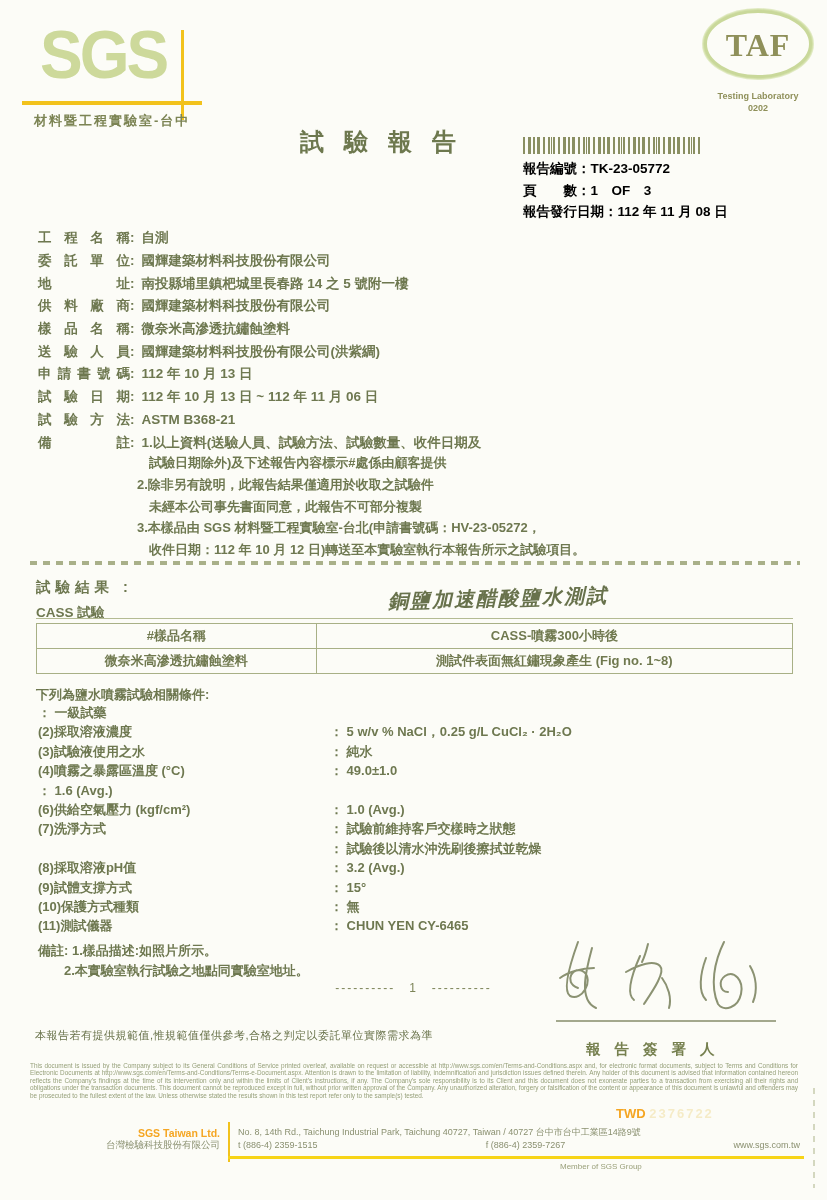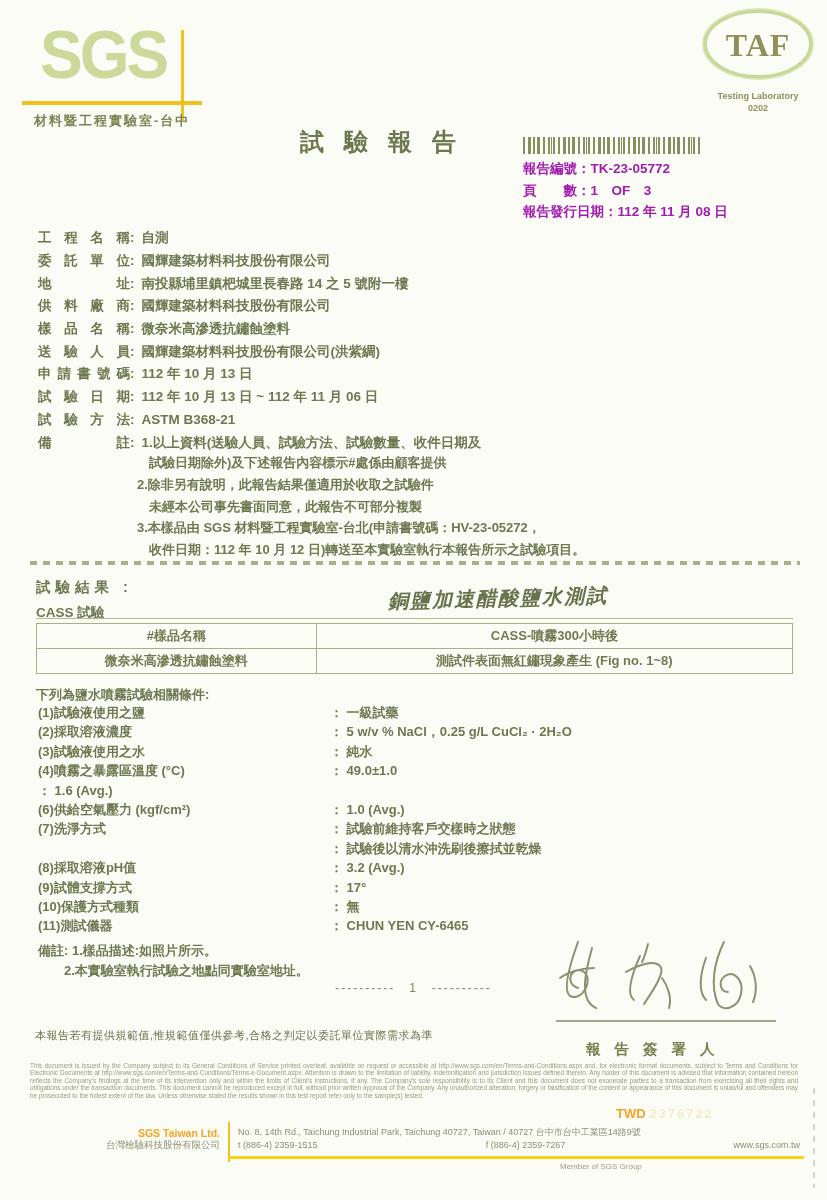--- a/index.html
+++ b/index.html
@@ -18,21 +18,21 @@
     color:#7c8454;letter-spacing:2px;}
   .doc-title{position:absolute;left:300px;top:126px;font-size:24px;font-weight:bold;
     letter-spacing:20px;color:#6d784e;}
   .taf{position:absolute;left:698px;top:6px;width:120px;text-align:center;}
   .taf-sub{font-size:9px;font-weight:bold;color:#8f905a;line-height:12px;margin-top:4px;}
   .barcode{position:absolute;left:523px;top:137px;width:178px;height:17px;
     background-image:
       repeating-linear-gradient(90deg,#8a8f62 0 2px,rgba(0,0,0,0) 2px 5px),
       repeating-linear-gradient(90deg,#8a8f62 0 1px,rgba(0,0,0,0) 1px 7px);}
   .meta{position:absolute;left:523px;top:158px;font-size:13.5px;font-weight:600;
-    color:#a21caf;line-height:21.5px;white-space:nowrap;}
+    color:#000000;line-height:21.5px;white-space:nowrap;}
   
   .info{position:absolute;left:38px;top:227px;font-size:13.5px;font-weight:600;}
   .info-row{height:22.7px;display:flex;align-items:center;white-space:nowrap;}
   .flabel-wrap{margin-right:2px;}
   .flabel-wrap::after{content:":";}
   .flabel{display:inline-block;width:92px;text-align:justify;text-align-last:justify;}
   .fvalue{margin-left:5px;}
   .remarks{position:absolute;left:137px;top:452px;font-size:13px;font-weight:600;
     line-height:21.8px;white-space:nowrap;}
   .remarks .ind{padding-left:12px;}
@@ -180,21 +180,20 @@
       <td class="c1">微奈米高滲透抗鏽蝕塗料</td>
       <td>測試件表面無紅鏽現象產生 (Fig no. 1~8)</td>
     </tr>
   </tbody>
     </table>
 
   <div class="cond-heading">下列為鹽水噴霧試驗相關條件:</div>
 
   <div class="conds">
     <div class="cond-row">
-        <span class="cond-label">(1)試驗液使用之鹽</span>
         <span class="cond-value">： 一級試藥</span>
       </div>
     <div class="cond-row">
         <span class="cond-label">(2)採取溶液濃度</span>
         <span class="cond-value">： 5 w/v % NaCl，0.25 g/L CuCl₂ · 2H₂O</span>
       </div>
     <div class="cond-row">
         <span class="cond-label">(3)試驗液使用之水</span>
         <span class="cond-value">： 純水</span>
       </div>
@@ -216,21 +215,21 @@
     <div class="cond-row">
         <span class="cond-label"></span>
         <span class="cond-value">： 試驗後以清水沖洗刷後擦拭並乾燥</span>
       </div>
     <div class="cond-row">
         <span class="cond-label">(8)採取溶液pH值</span>
         <span class="cond-value">： 3.2 (Avg.)</span>
       </div>
     <div class="cond-row">
         <span class="cond-label">(9)試體支撐方式</span>
-        <span class="cond-value">： 17°</span>
+        <span class="cond-value">： 15°</span>
       </div>
     <div class="cond-row">
         <span class="cond-label">(10)保護方式種類</span>
         <span class="cond-value">： 無</span>
       </div>
     <div class="cond-row">
         <span class="cond-label">(11)測試儀器</span>
         <span class="cond-value">： CHUN YEN CY-6465</span>
       </div>
   </div>

